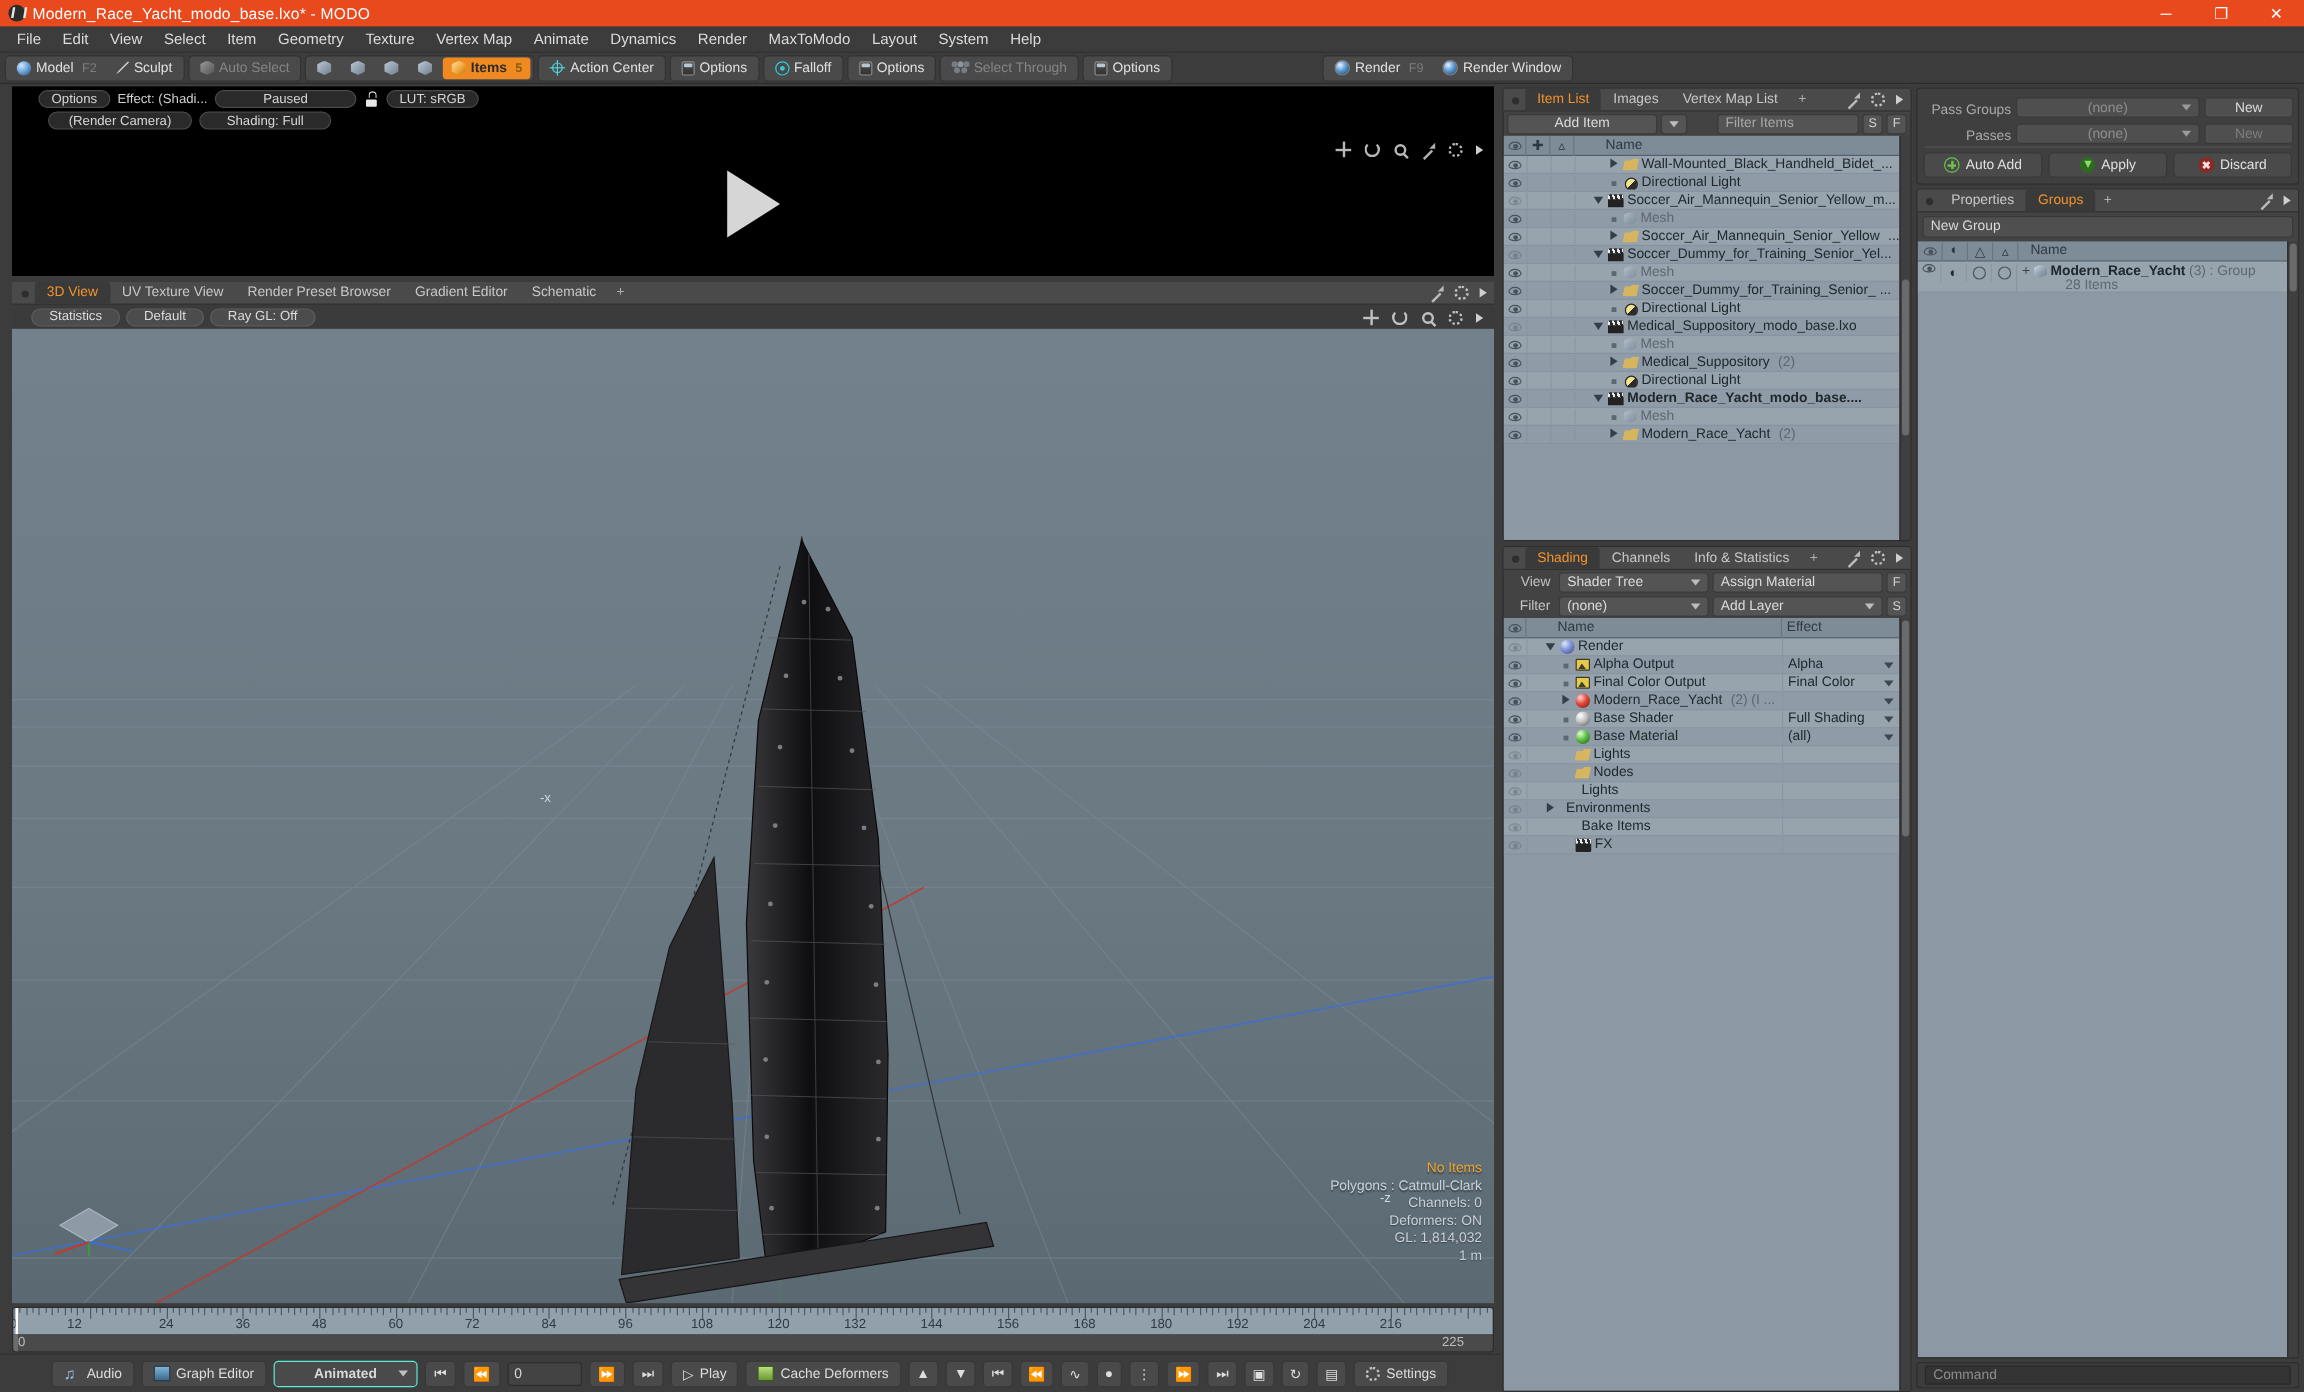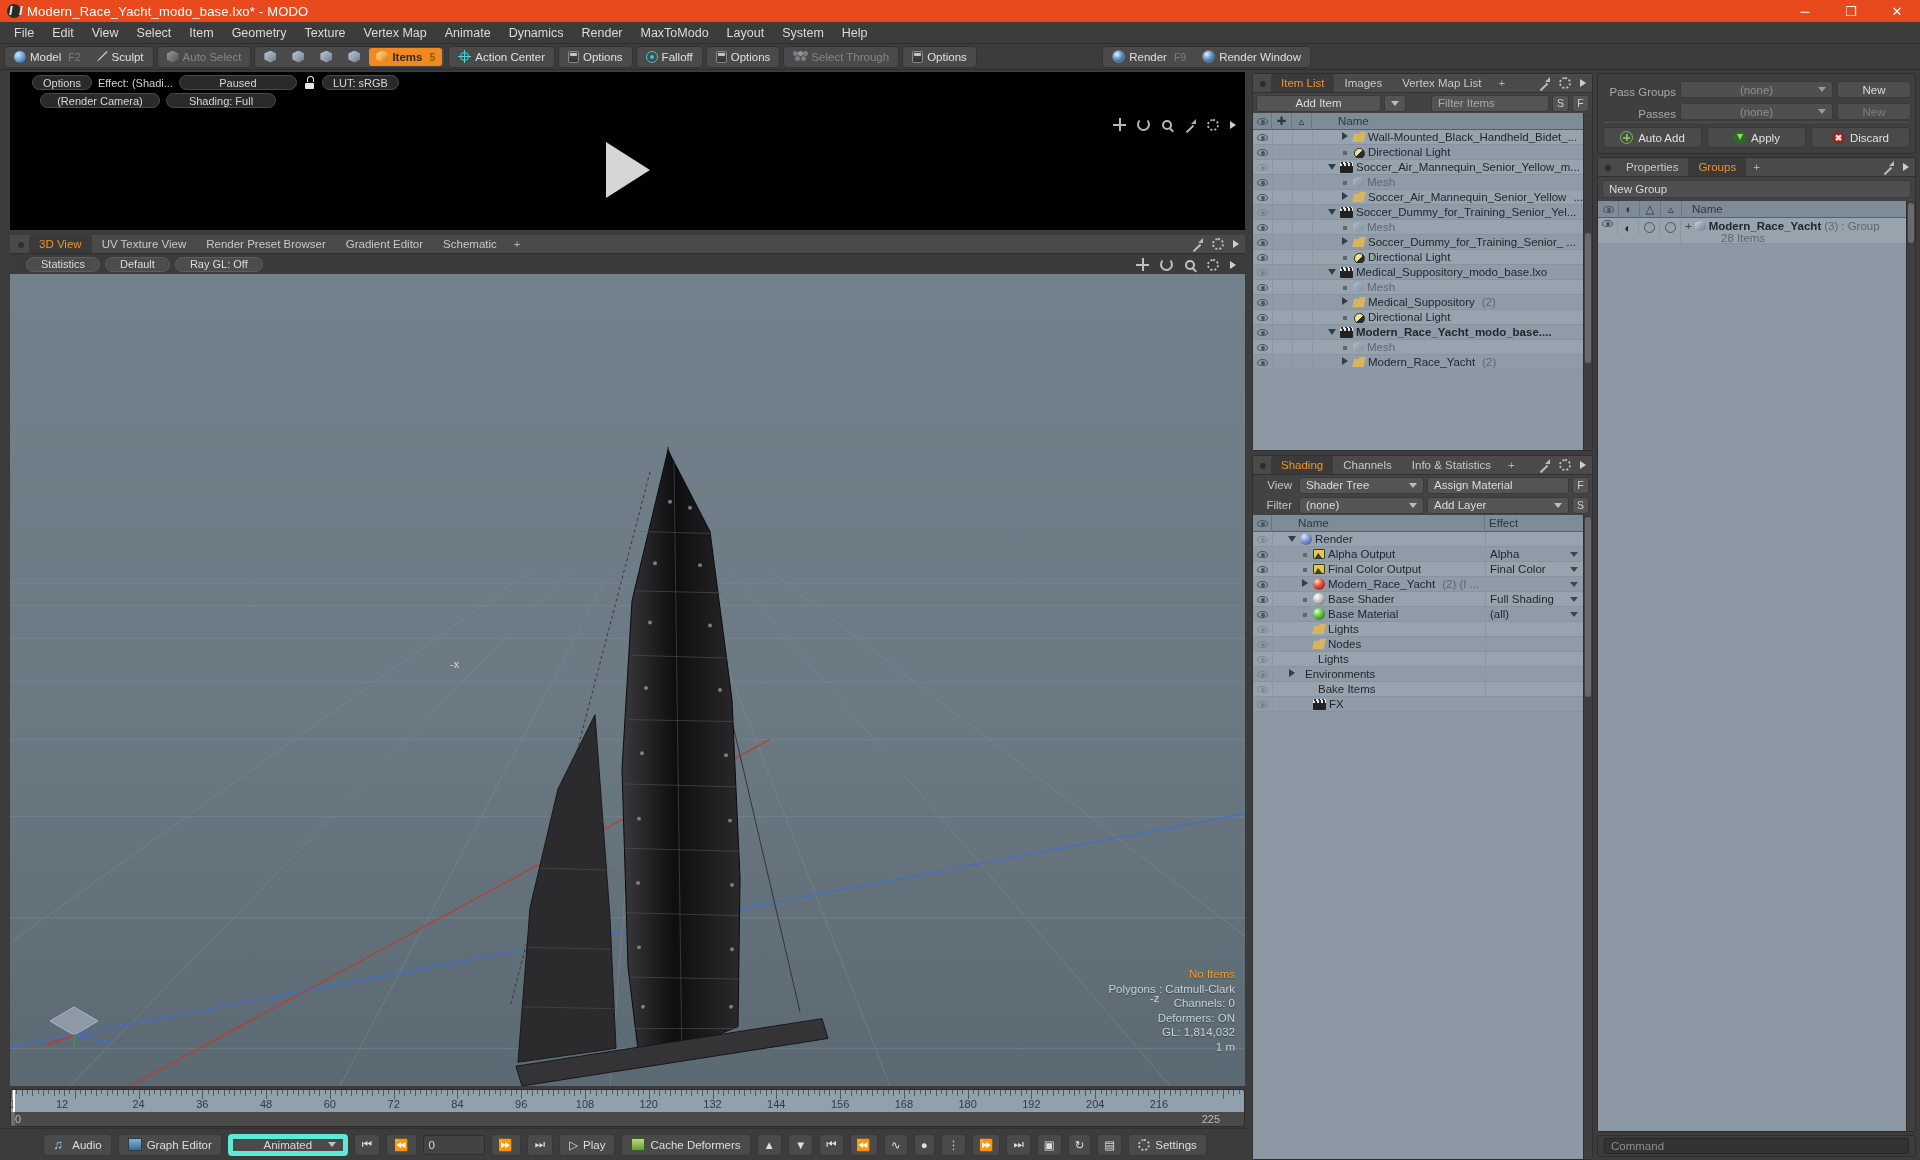--- a/index.html
+++ b/index.html
@@ -130,22 +130,22 @@
 
   
   #transport { height:32px; background:#3c3c3c; display:flex; align-items:center;
      justify-content:center; gap:6px; border-top:1px solid #303030;}
   .tp { height:22px; display:flex;align-items:center; gap:5px; padding:0 9px;
      background:#4a4a4a;border:1px solid #383838;border-radius:4px;font-size:11.5px;color:#dedede;}
   .tp.sq { padding:0 7px; }
   .tp.narrow{padding:0 6px;}
   .frameField{ width:62px; height:20px;background:#434343;border:1px solid #2e2e2e;border-radius:3px;
      display:flex;align-items:center;padding:0 5px;color:#d8d8d8;font-size:11.5px;}
-  .dropd{ width:120px;height:22px;background:#4a4a4a;border:5px solid #5eead4;border-radius:4px;
-     display:flex;align-items:center;justify-content:center;position:relative;font-size:11.5px;}
+  .dropd{ width:120px;height:22px;background:#4a4a4a;border:1px solid #5eead4;border-radius:4px;
+     display:flex;align-items:center;justify-content:center;position:relative;font-size:11.5px;font-weight:bold;}
   .dropd .car{position:absolute;right:7px;width:0;height:0;border-left:4px solid transparent;
      border-right:4px solid transparent;border-top:5px solid #c0c0c0;}
   .mi-ic{width:14px;height:13px;flex:none;}
 
   
   #rightcol{ width:670px; display:flex; background:#3c3c3c;}
   #midpanels{ width:345px; display:flex;flex-direction:column; padding:3px 2px 0 2px;}
   #farpanels{ width:325px; display:flex;flex-direction:column; padding:3px 4px 0 2px;}
 
   .panel { background:#434343; border:1px solid #2e2e2e; border-radius:3px; display:flex; flex-direction:column; }

